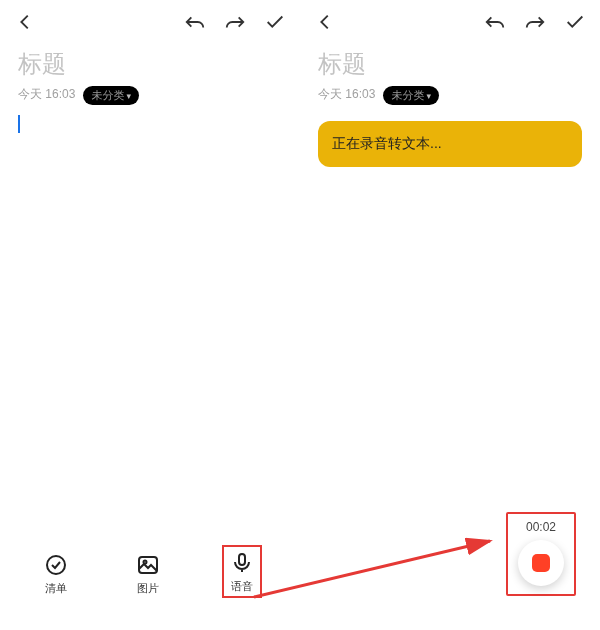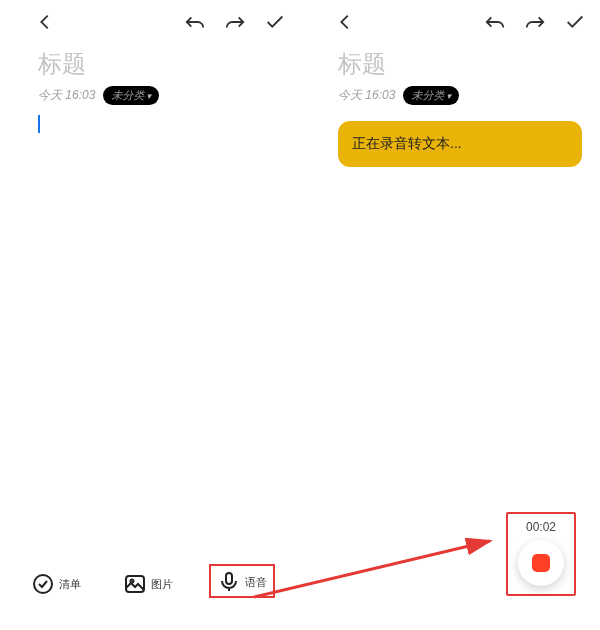--- a/index.html
+++ b/index.html
@@ -9,46 +9,43 @@
       background: #fff;
       font-family: -apple-system, "PingFang SC", "Microsoft YaHei", sans-serif;
       display: flex;
       position: relative;
     }
     .pane {
       width: 300px;
       height: 612px;
       position: relative;
       background: #fff;
-      padding-left: 20px;
     }
     .topbar {
       height: 44px;
       display: flex;
       align-items: center;
       justify-content: space-between;
       padding: 0 14px;
     }
     .topbar-right { display: flex; gap: 18px; align-items: center; }
     .icn { display: inline-flex; align-items: center; justify-content: center; }
     .icn svg { stroke: #333; }
 
     .title {
       font-size: 24px;
       color: #c3c3c3;
       padding: 4px 18px 6px;
       font-weight: 400;
     }
     .meta-row {
       display: flex;
-      align-items: center;
       gap: 8px;
       padding: 0 18px;
       font-size: 12px;
-      font-style: italic;
     }
     .timestamp { color: #a0a0a0; }
     .category-chip {
       background: #000000;
       color: #999;
       padding: 2px 8px;
       border-radius: 10px;
       display: inline-flex;
       align-items: center;
       gap: 2px;
@@ -80,21 +77,21 @@
       bottom: 14px;
       left: 0;
       width: 100%;
       display: flex;
       justify-content: space-around;
       align-items: flex-end;
       padding: 0 10px;
     }
     .tool {
       display: flex;
-      flex-direction: row;
+      flex-direction: column;
       align-items: center;
       gap: 4px;
       padding: 4px 6px 2px;
     }
     .tool-label { font-size: 11px; color: #333; }
     .tool svg { stroke: #222; }
     .highlight-box {
       border: 2px solid #e53935;
       border-radius: 0;
     }

